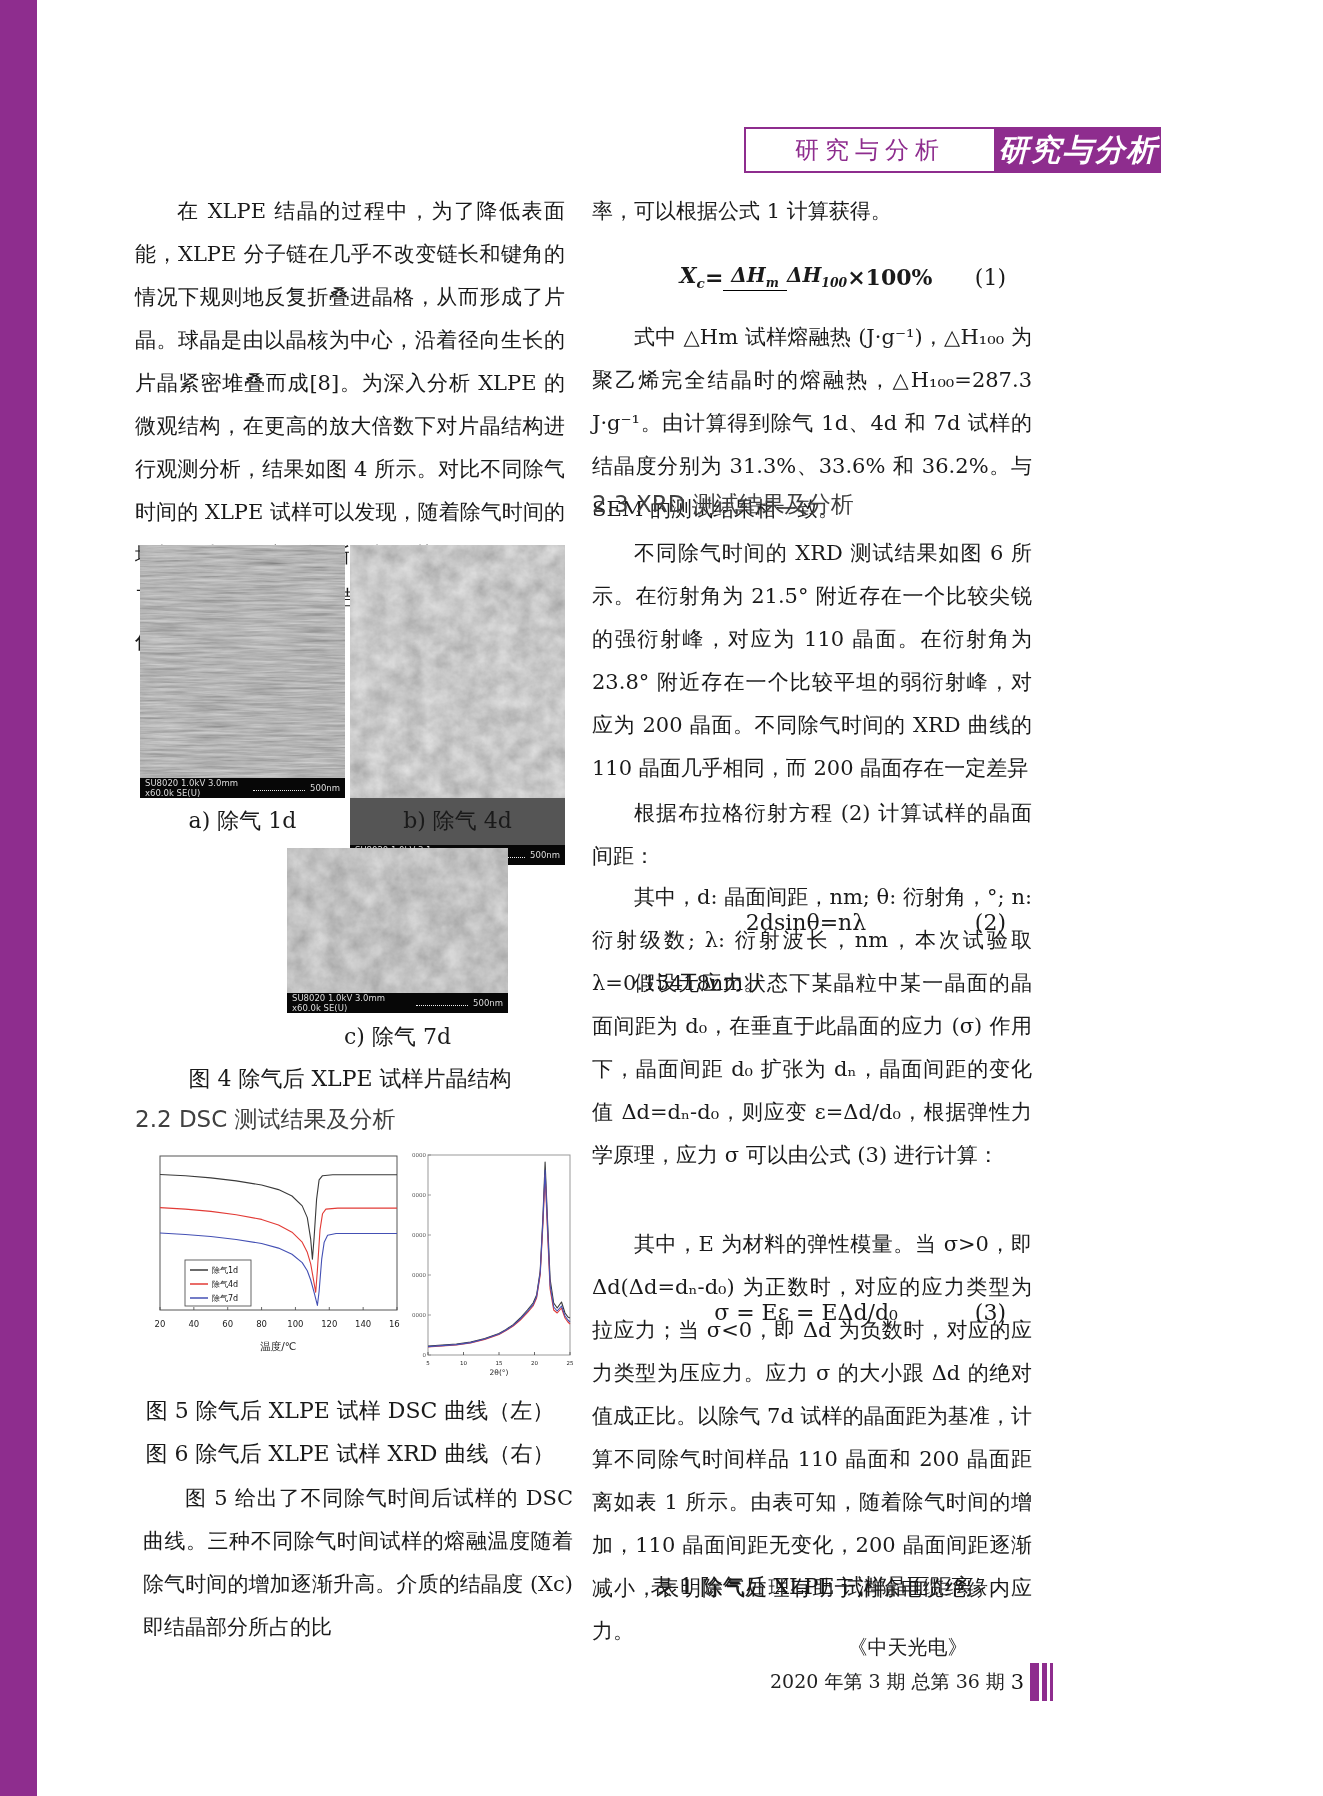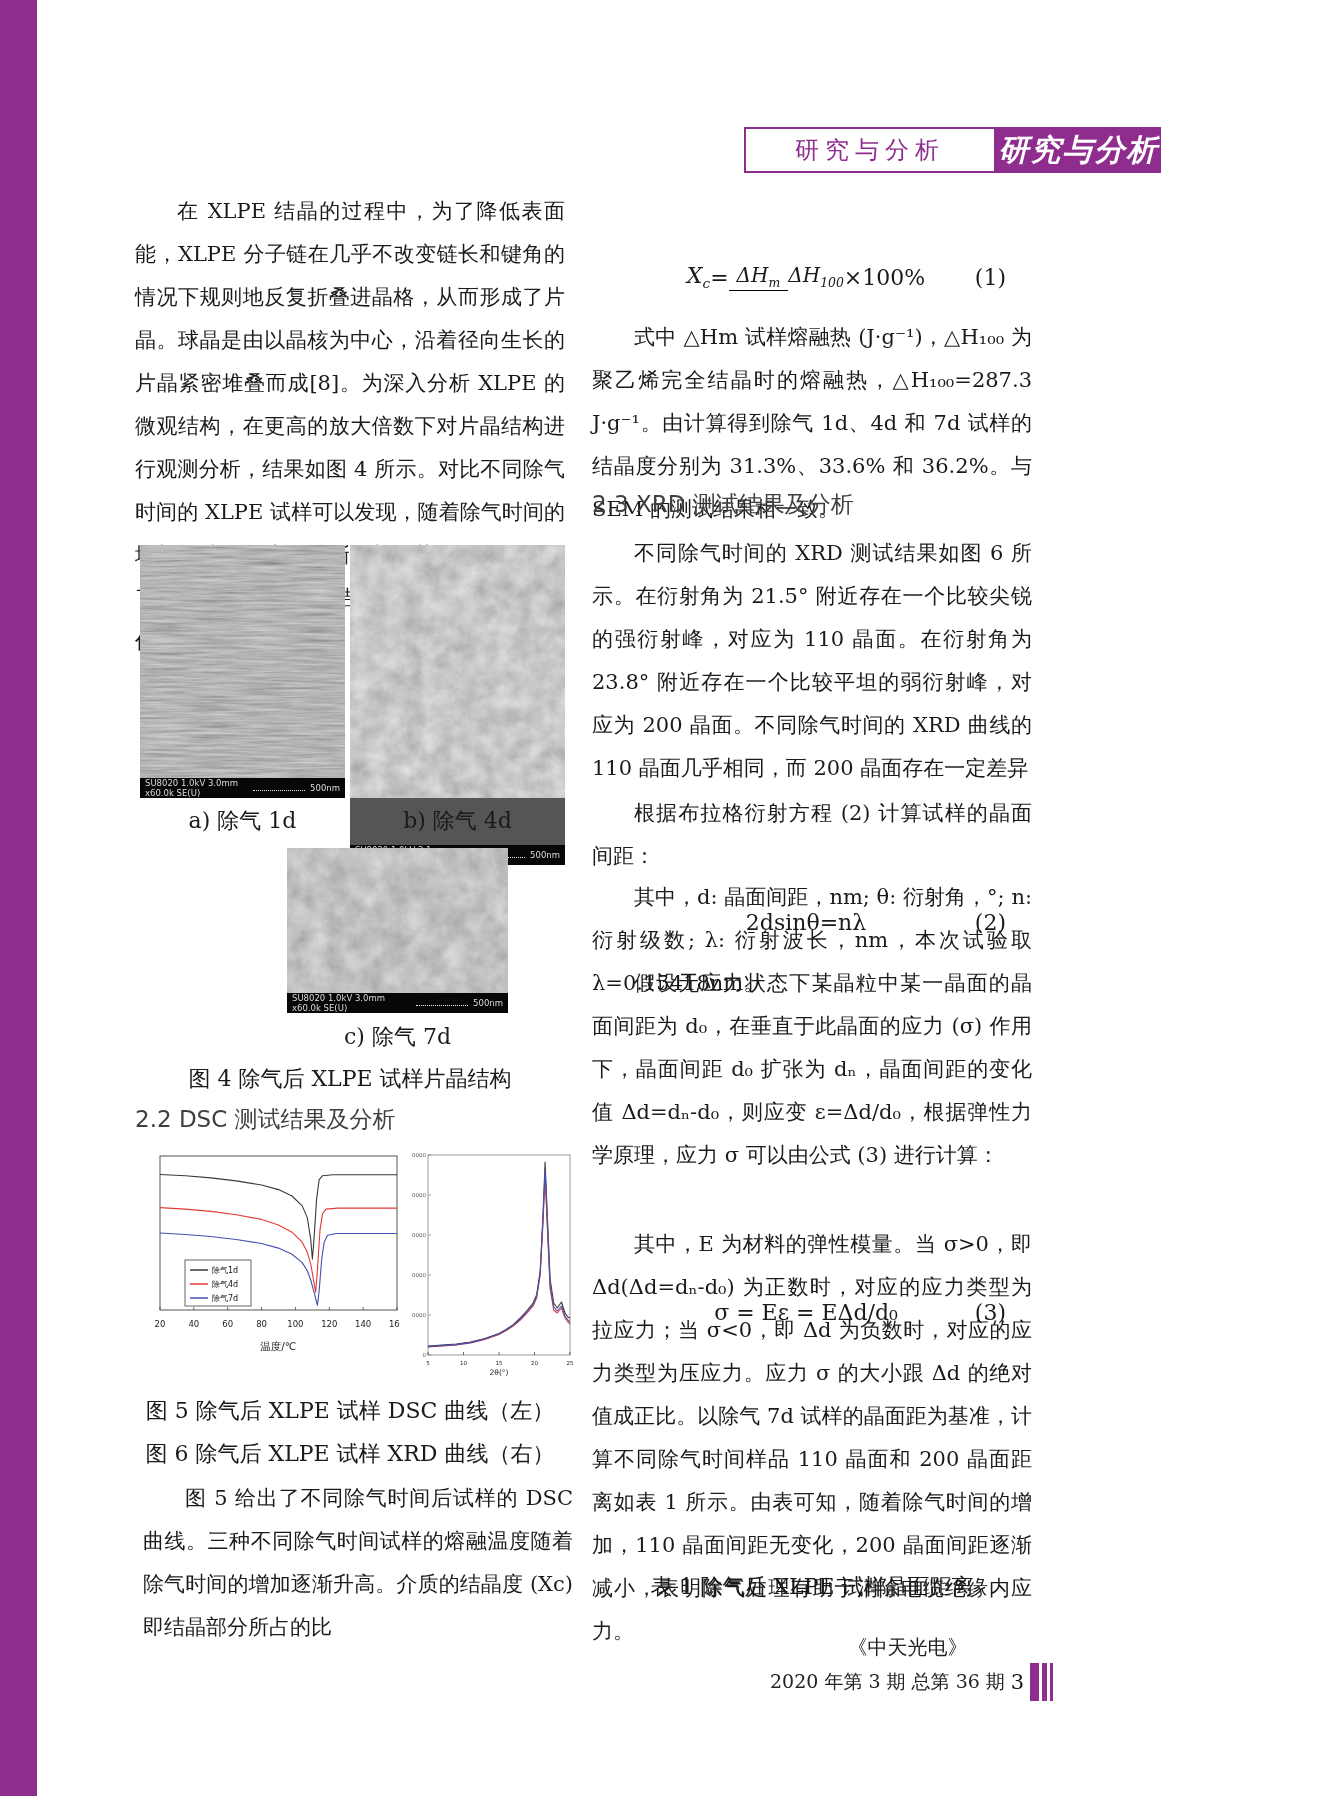--- a/index.html
+++ b/index.html
@@ -32,21 +32,21 @@
      align-items:center;justify-content:space-between;padding:0 5px;}
   .ruler{display:inline-block;width:52px;height:5px;border-bottom:1.5px dotted #efefef;margin-right:5px;}
   .semright{display:flex;align-items:center;}
   
   svg text{font-family:"DejaVu Sans","Liberation Sans",sans-serif;}
   
   .eq{position:relative;font-size:22px;text-align:center;height:43px;line-height:43px;}
   .eq .tag{position:absolute;right:14px;top:0;font-style:normal;}
   .eq1wrap{position:relative;height:68px;}
   .eq1main{position:absolute;left:0;right:0;top:0;bottom:0;display:flex;align-items:center;
-     justify-content:center;font-style:italic;font-size:22px;}
+     justify-content:center;font-style:italic;font-size:22px;font-weight:bold;}
   .frac{display:inline-flex;align-items:center;font-size:20px;line-height:1.25;}
   .frac .num{border-bottom:1.6px solid #000;padding:0 8px;}
   .eq1tag{position:absolute;right:14px;top:50%;transform:translateY(-50%);font-style:normal;font-size:22px;}
   sub{font-size:0.62em;}
   
   #foot-journal{left:790px;top:1634px;width:235px;text-align:center;font-size:20px;color:#222;}
   #foot-row{left:770px;top:1662px;width:300px;display:flex;align-items:center;justify-content:flex-start;gap:6px;}
   #foot-issue{font-size:19px;color:#222;white-space:nowrap;}
   #foot-page{font-size:21px;color:#111;}
   .bars{display:flex;gap:3px;align-items:center;height:40px;}
@@ -212,20 +212,21 @@
       <polyline points="30.0,204.0 44.2,203.0 58.4,202.0 72.6,200.0 86.8,196.6 101.0,191.4 108.1,187.4 115.2,182.6 122.3,176.0 129.4,168.0 135.1,161.0 138.6,153.0 142.2,129.0 145.0,73.0 147.1,20.0 149.3,73.0 152.1,137.0 155.7,161.0 159.2,166.0 163.5,160.0 167.0,171.0 169.9,175.0 172.0,176.0" fill="none" stroke="#3a3a3a" stroke-width="1.1" stroke-linejoin="round"></polyline>
       <polyline points="30.0,205.0 44.2,204.0 58.4,203.0 72.6,201.0 86.8,197.4 101.0,192.6 108.1,188.6 115.2,184.0 122.3,178.0 129.4,170.6 135.1,164.0 138.6,156.0 142.2,133.0 145.0,81.0 147.1,33.0 149.3,85.0 152.1,147.0 155.7,168.0 159.2,171.0 163.5,166.0 167.0,176.0 169.9,180.0 172.0,182.0" fill="none" stroke="#e23b36" stroke-width="1.1" stroke-linejoin="round"></polyline>
       <polyline points="30.0,204.6 44.2,203.6 58.4,202.6 72.6,200.6 86.8,197.0 101.0,192.0 108.1,188.0 115.2,183.4 122.3,177.0 129.4,169.4 135.1,162.6 138.6,154.6 142.2,131.0 145.0,77.0 147.1,28.0 149.3,79.0 152.1,143.0 155.7,165.0 159.2,169.0 163.5,164.0 167.0,174.0 169.9,178.0 172.0,180.0" fill="none" stroke="#4450b4" stroke-width="1.1" stroke-linejoin="round"></polyline>
     </svg>
 
   <div class="abs caption" style="left:135px;top:1396px;width:430px;">图 5 除气后 XLPE 试样 DSC 曲线（左）</div>
   <div class="abs caption" style="left:135px;top:1439px;width:430px;">图 6 除气后 XLPE 试样 XRD 曲线（右）</div>
 
   <p class="abs para ind colL" style="left:135px;top:1477px;margin-left:8px;">图 5 给出了不同除气时间后试样的 DSC 曲线。三种不同除气时间试样的熔融温度随着除气时间的增加逐渐升高。介质的结晶度 (Xc) 即结晶部分所占的比</p>
 
+  <p class="abs para colR" style="left:592px;top:190px;">率，可以根据公式 1 计算获得。</p>
 
   <div class="abs eq1wrap" style="left:592px;top:243px;width:428px;">
     <span class="eq1main">
       <span><span>X</span><sub>c</sub></span>
       <span>=</span>
       <span class="frac">
         <span class="num"><span>ΔH</span><sub>m</sub></span>
         <span class="den"><span>ΔH</span><sub>100</sub></span>
       </span>
       <span style="font-style:normal;">×100%</span>

